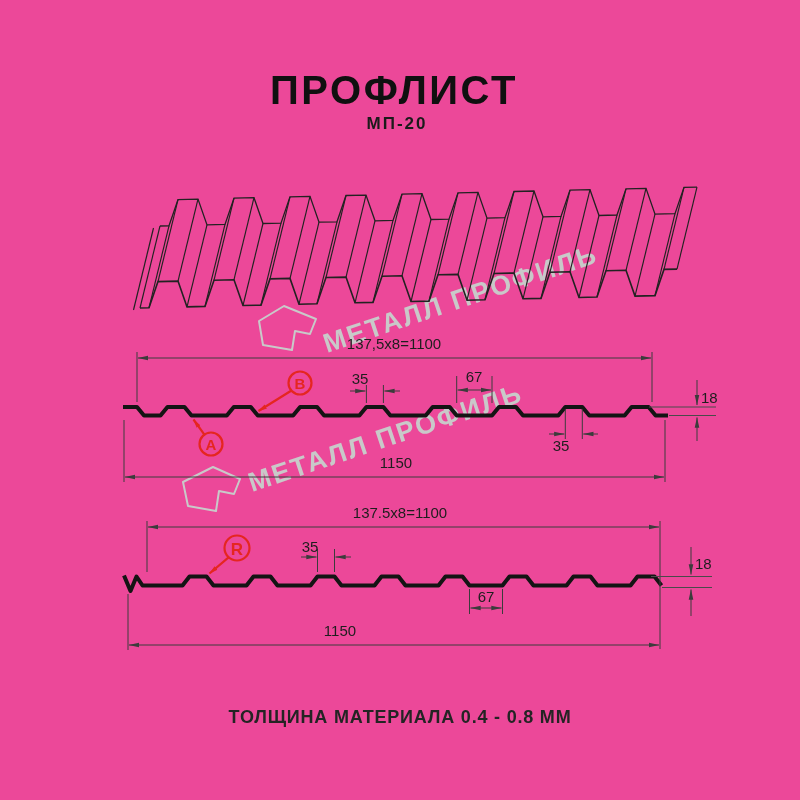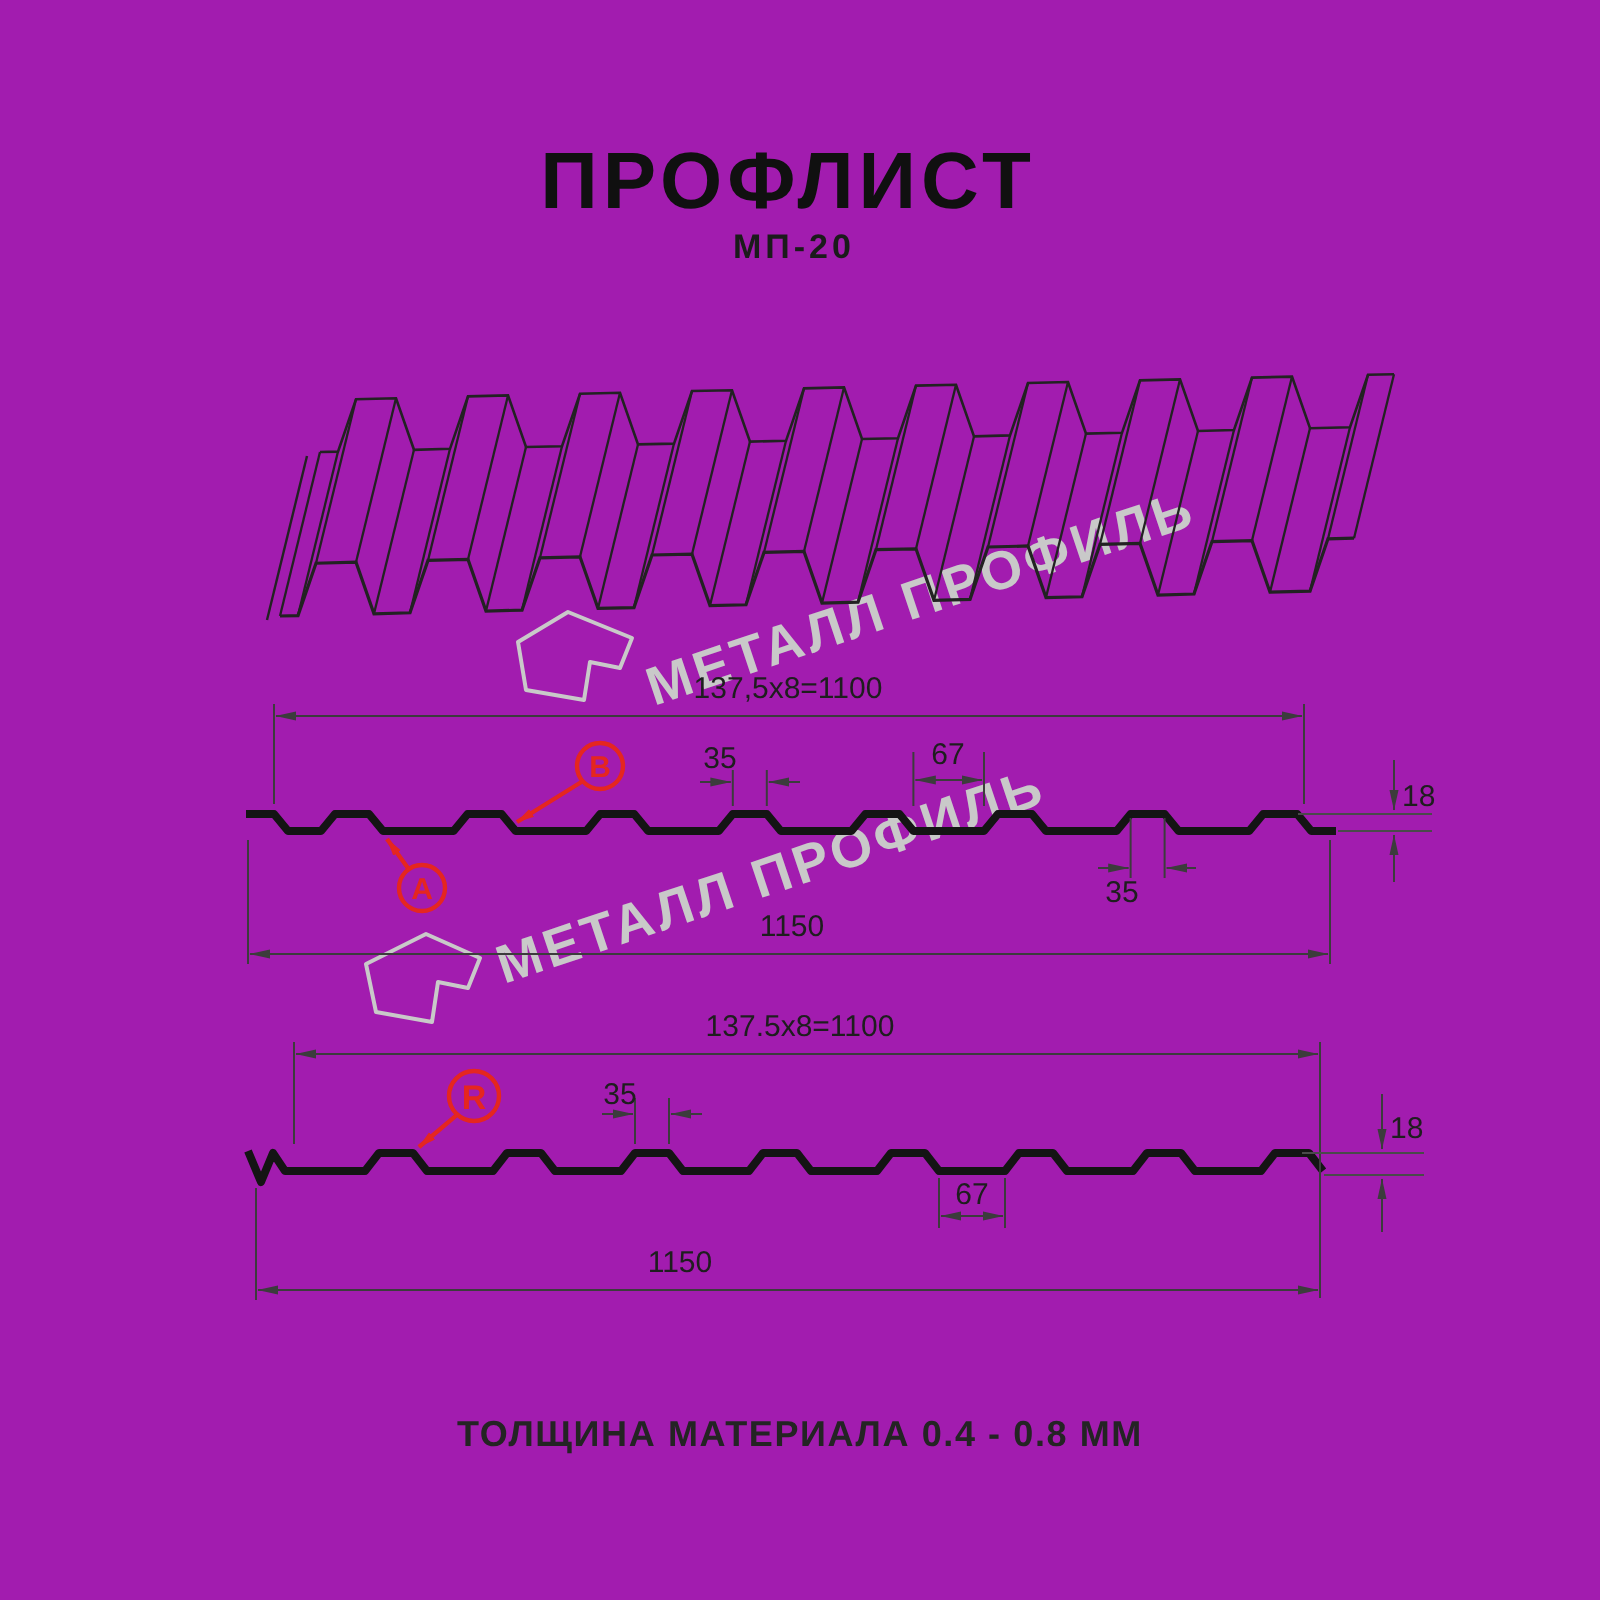--- a/index.html
+++ b/index.html
@@ -1,16 +1,16 @@
 <!DOCTYPE html>
 <html><head>
 <meta charset="utf-8">
 <style>
   html,body{margin:0;padding:0;background:#ffffff;}
-  .canvas{position:relative;width:800px;height:800px;background:#a21caf;overflow:hidden;
+  .canvas{position:relative;width:800px;height:800px;background:#ec4899;overflow:hidden;
           font-family:"Liberation Sans",sans-serif;}
   svg{display:block}
   text{font-family:"Liberation Sans",sans-serif;}
   .dimtxt{font-size:15px;fill:#1e1e1e;}
   .dimline{stroke:#3c3c3c;stroke-width:1;fill:none;}
   .refline{stroke:#4a4a4a;stroke-width:1;fill:none;}
   .profile{stroke:#141414;stroke-width:4;fill:none;stroke-linejoin:round;}
   .redmark{stroke:#e52620;stroke-width:2.2;fill:none;}
   .redtxt{fill:#e52620;font-weight:bold;}
   .wmtxt{font-size:27px;font-weight:bold;fill:#c9c9c9;letter-spacing:2px;}

